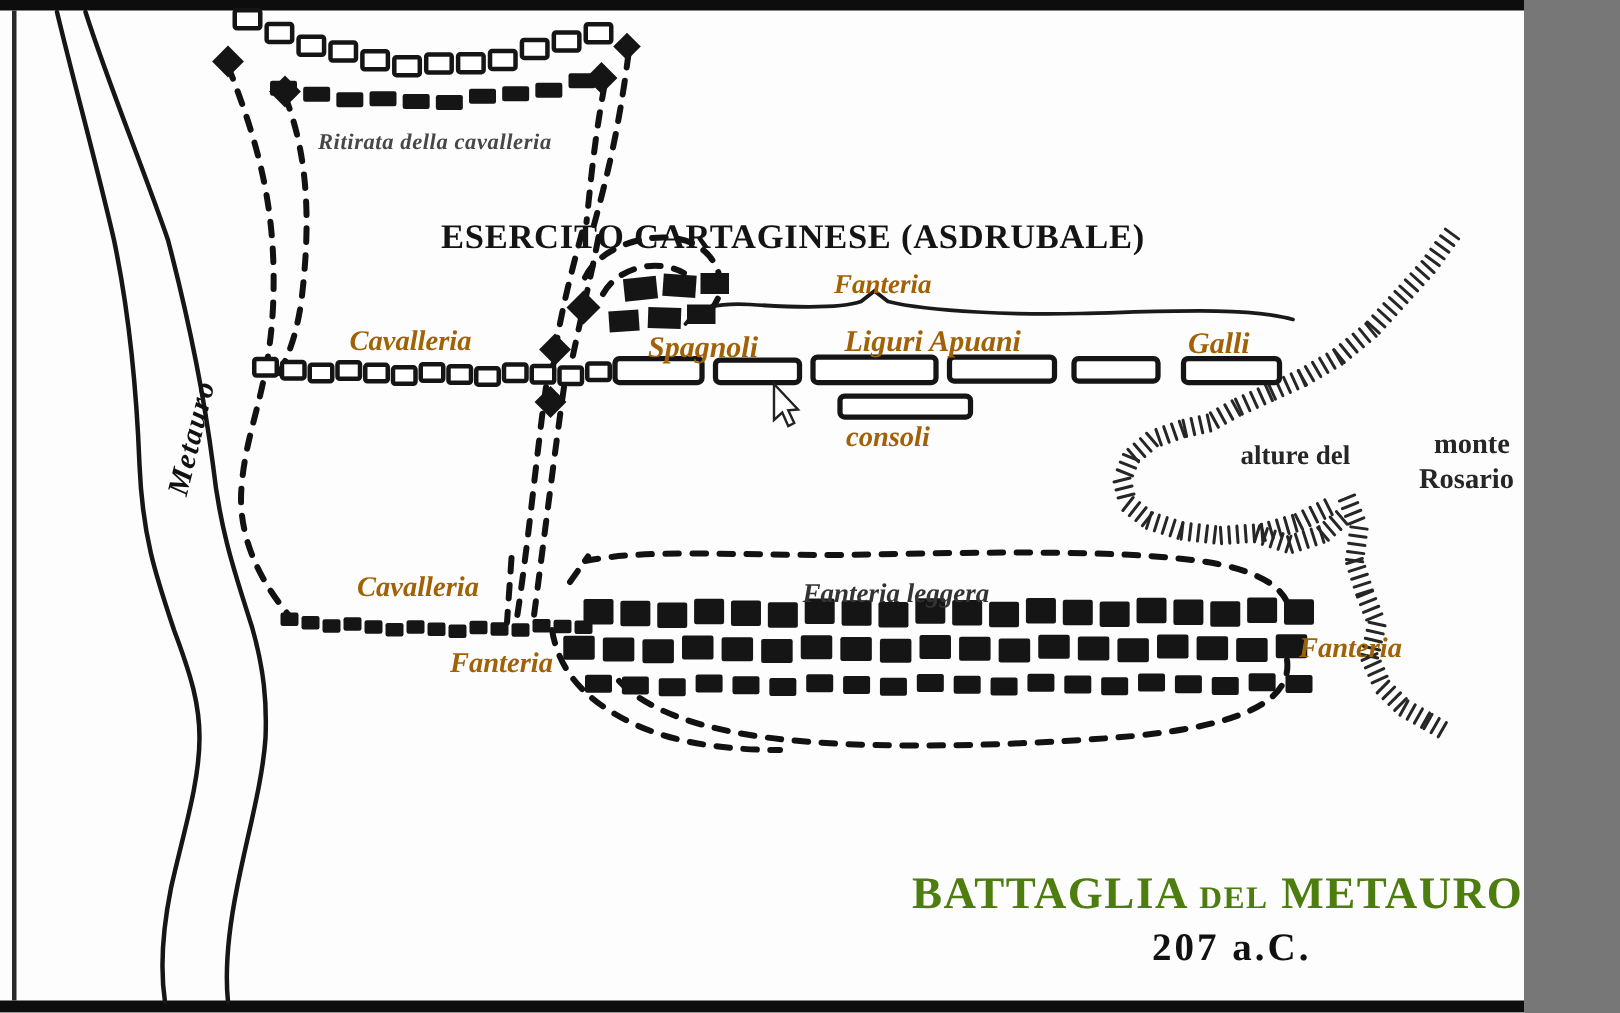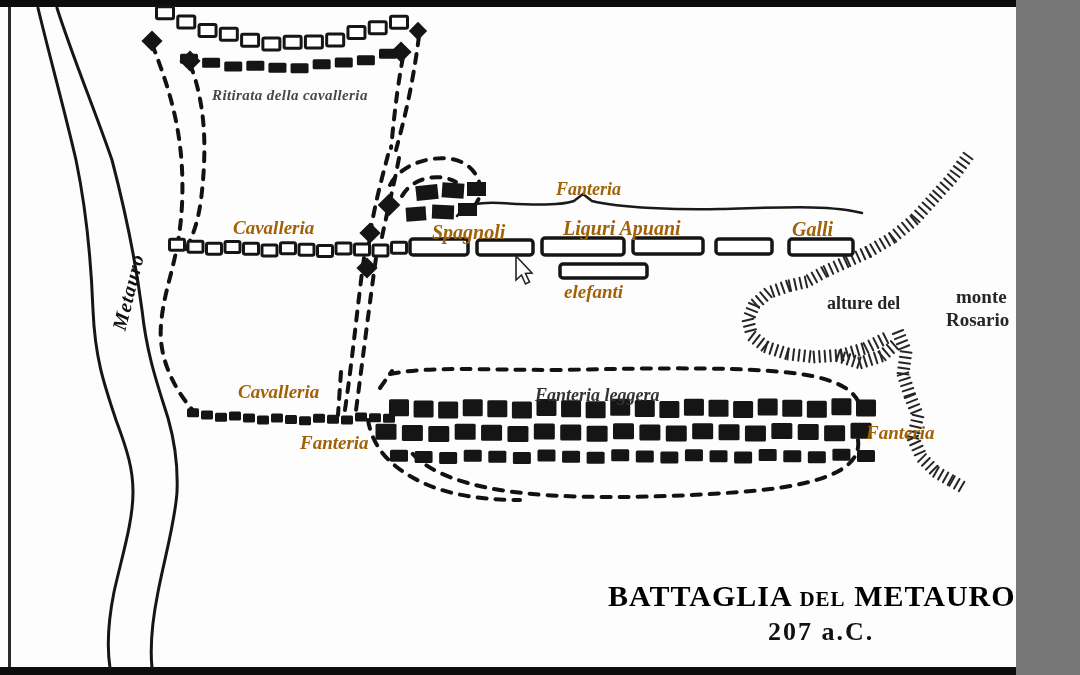--- a/index.html
+++ b/index.html
@@ -25,21 +25,21 @@
   #lbl-galli{left:792px;top:219px;font-size:20px;}
   #lbl-elefanti{left:564px;top:282px;font-size:19px;}
   #lbl-alture{left:827px;top:294px;font-size:18px;}
   #lbl-monte{left:956px;top:287px;font-size:19px;}
   #lbl-rosario{left:946px;top:310px;font-size:19px;}
   #lbl-cavalleria-rom{left:238px;top:382px;font-size:19px;}
   #lbl-fanteria-leggera{left:535px;top:386px;font-size:18px;color:#333;}
   #lbl-fanteria-rom-left{left:300px;top:433px;font-size:19px;}
   #lbl-fanteria-rom-right{left:866px;top:423px;font-size:19px;}
   #lbl-rom-title{left:227px;top:504px;font-size:24px;letter-spacing:.2px;}
-  #lbl-battle{left:608px;top:581px;font-size:30px;font-weight:bold;color:#000000;letter-spacing:1px;}
+  #lbl-battle{left:608px;top:581px;font-size:30px;font-weight:bold;color:#4d7c0f;letter-spacing:1px;}
   #lbl-battle .small-caps{font-size:21px;}
   #lbl-date{left:768px;top:619px;font-size:26px;font-weight:bold;color:#111;letter-spacing:2px;}
   #lbl-river{left:128px;top:292px;font-size:20px;font-weight:bold;font-style:italic;
              transform:translate(-50%,-50%) rotate(-76deg);letter-spacing:1px;color:#111;}
 </style>
 </head>
 <body>
 
 <div id="stage">
   <div id="bar-top" class="bar"></div>
@@ -372,26 +372,27 @@
           <rect x="359.5" y="260.5" width="15" height="15" fill="#151515" transform="rotate(45 367 268)"></rect>
         </g>
       </g>
 
     <g id="cursor" transform="translate(516 256)">
       <path d="M 0,0 L 0,24 L 5.5,19 L 9.5,28 L 13.5,26 L 9.5,17.5 L 16,17 Z" fill="#ffffff" stroke="#222" stroke-width="1.6"></path>
     </g>
   </svg>
 
   <div class="lbl ital" id="lbl-ritirata">Ritirata della cavalleria</div>
+  <div class="lbl army-title" id="lbl-cart-title">ESERCITO CARTAGINESE (ASDRUBALE)</div>
   <div class="lbl ital" id="lbl-fanteria-cart">Fanteria</div>
   <div class="lbl ital" id="lbl-cavalleria-cart">Cavalleria</div>
   <div class="lbl ital" id="lbl-spagnoli">Spagnoli</div>
   <div class="lbl ital" id="lbl-liguri">Liguri Apuani</div>
   <div class="lbl ital" id="lbl-galli">Galli</div>
-  <div class="lbl ital" id="lbl-elefanti">elefanti</div>
+  <div class="lbl ital" id="lbl-elefanti">consoli</div>
   <div class="lbl upright" id="lbl-alture">alture del</div>
   <div class="lbl upright" id="lbl-monte">monte</div>
   <div class="lbl upright" id="lbl-rosario">Rosario</div>
   <div class="lbl ital" id="lbl-cavalleria-rom">Cavalleria</div>
   <div class="lbl ital" id="lbl-fanteria-leggera">Fanteria leggera</div>
   <div class="lbl ital" id="lbl-fanteria-rom-left">Fanteria</div>
   <div class="lbl ital" id="lbl-fanteria-rom-right">Fanteria</div>
   <div class="lbl" id="lbl-battle">
     <span>BATTAGLIA</span>
     <span class="small-caps" style="text-transform:uppercase;">del</span>

